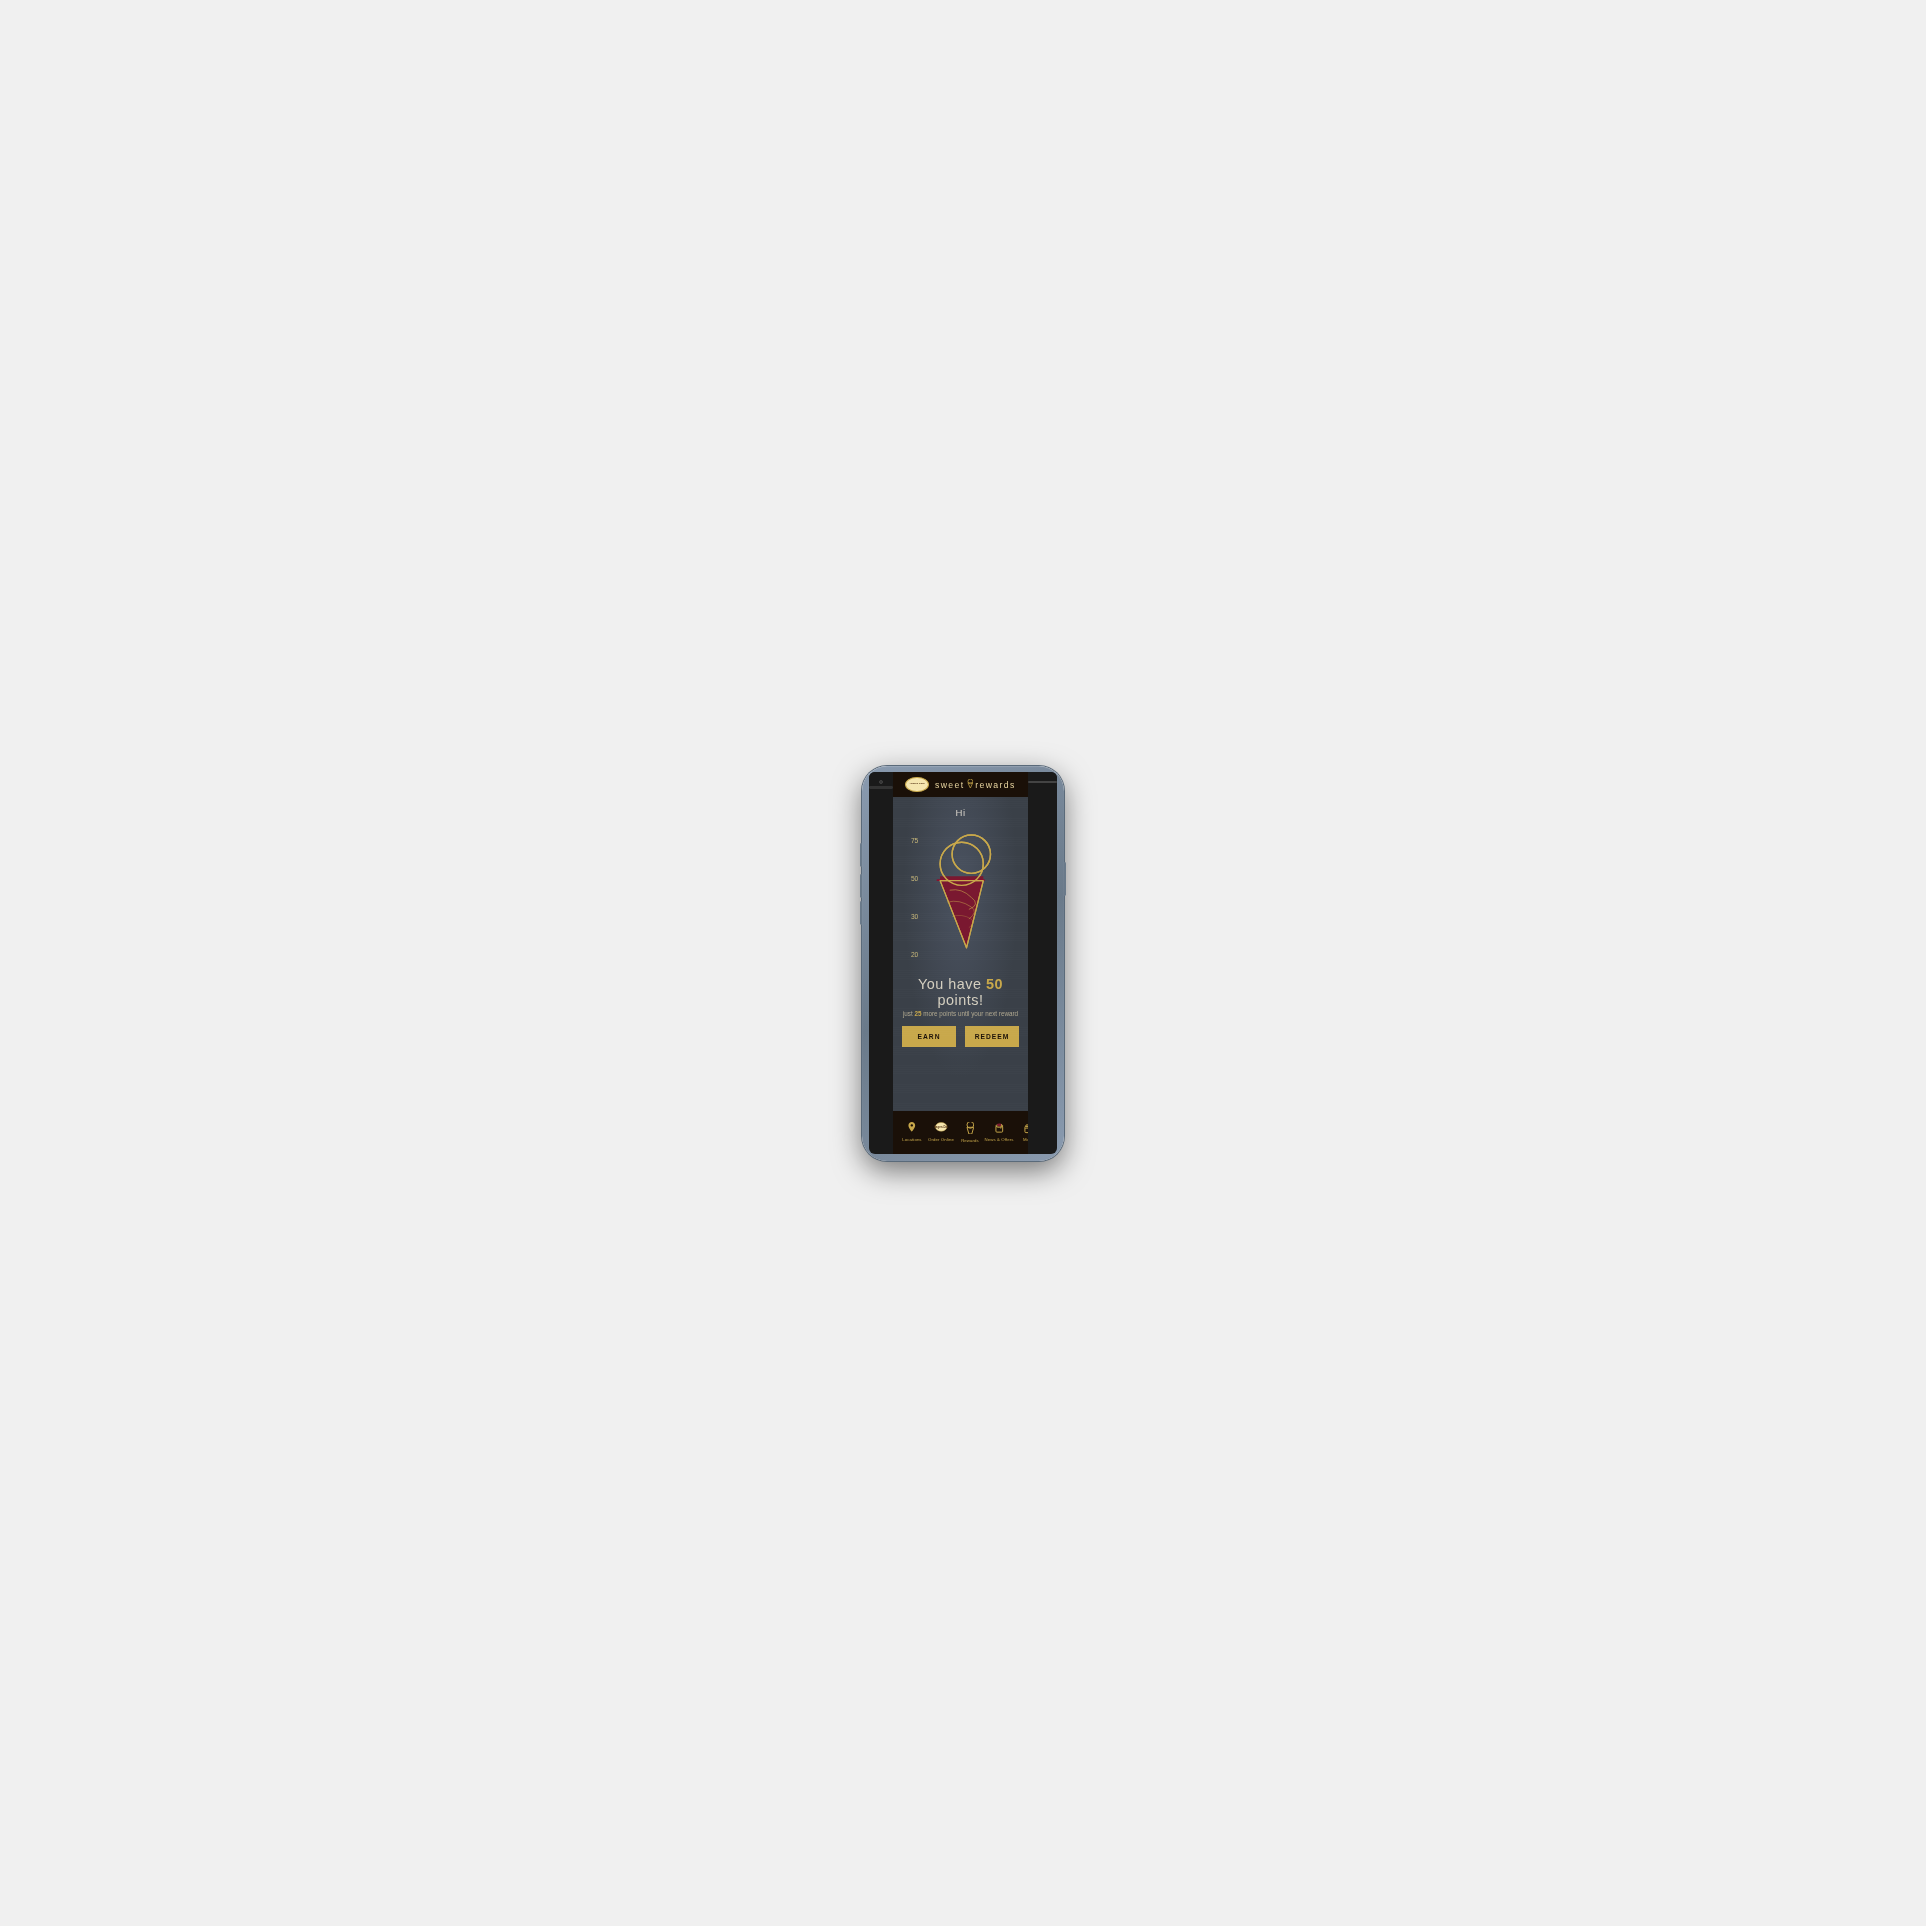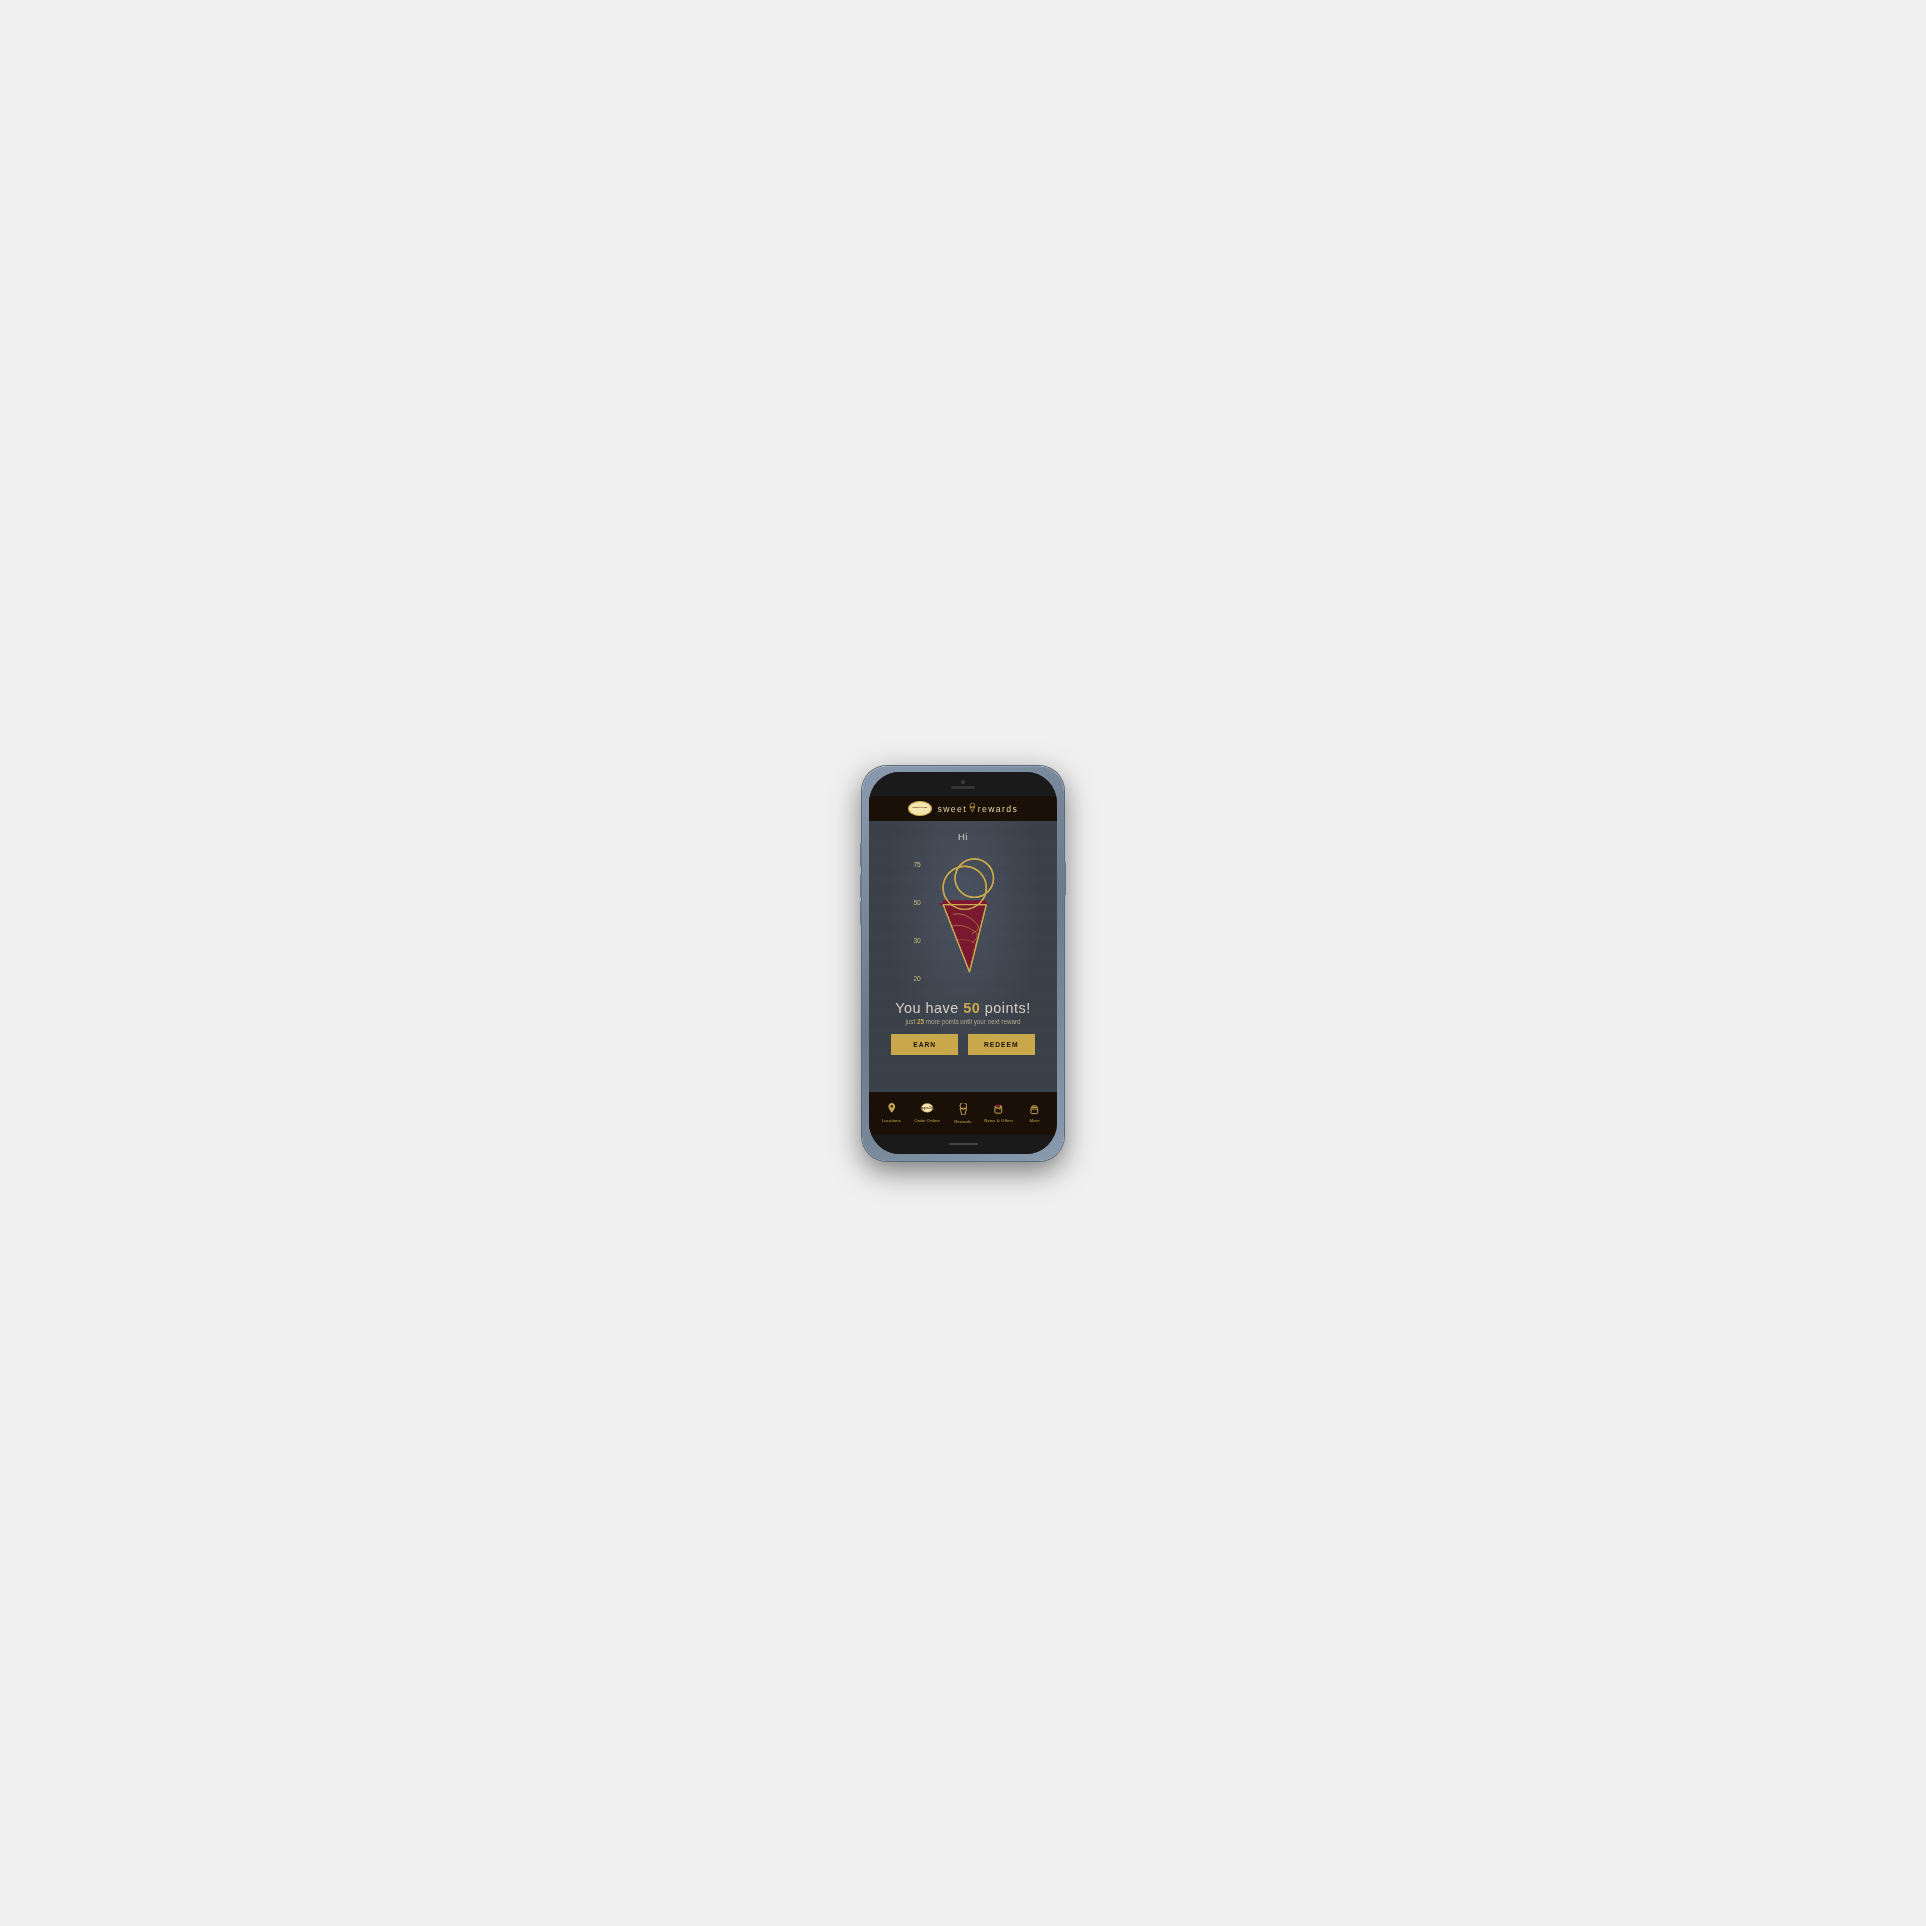--- a/index.html
+++ b/index.html
@@ -45,24 +45,24 @@
       width: 2.4px;
       height: 34px;
       background: #6a7a8a;
       border-radius: 0 1.4px 1.4px 0;
     }
 
     .phone-inner {
       width: 100%;
       height: 100%;
       background: #1a1a1a;
-      border-radius: 31px;
+      border-radius: 6px;
       overflow: hidden;
       display: flex;
-      flex-direction: column;
+      flex-direction: row;
     }
 
     
     .top-bezel {
       background: #1a1a1a;
       height: 24px;
       display: flex;
       flex-direction: column;
       align-items: center;
       justify-content: center;

